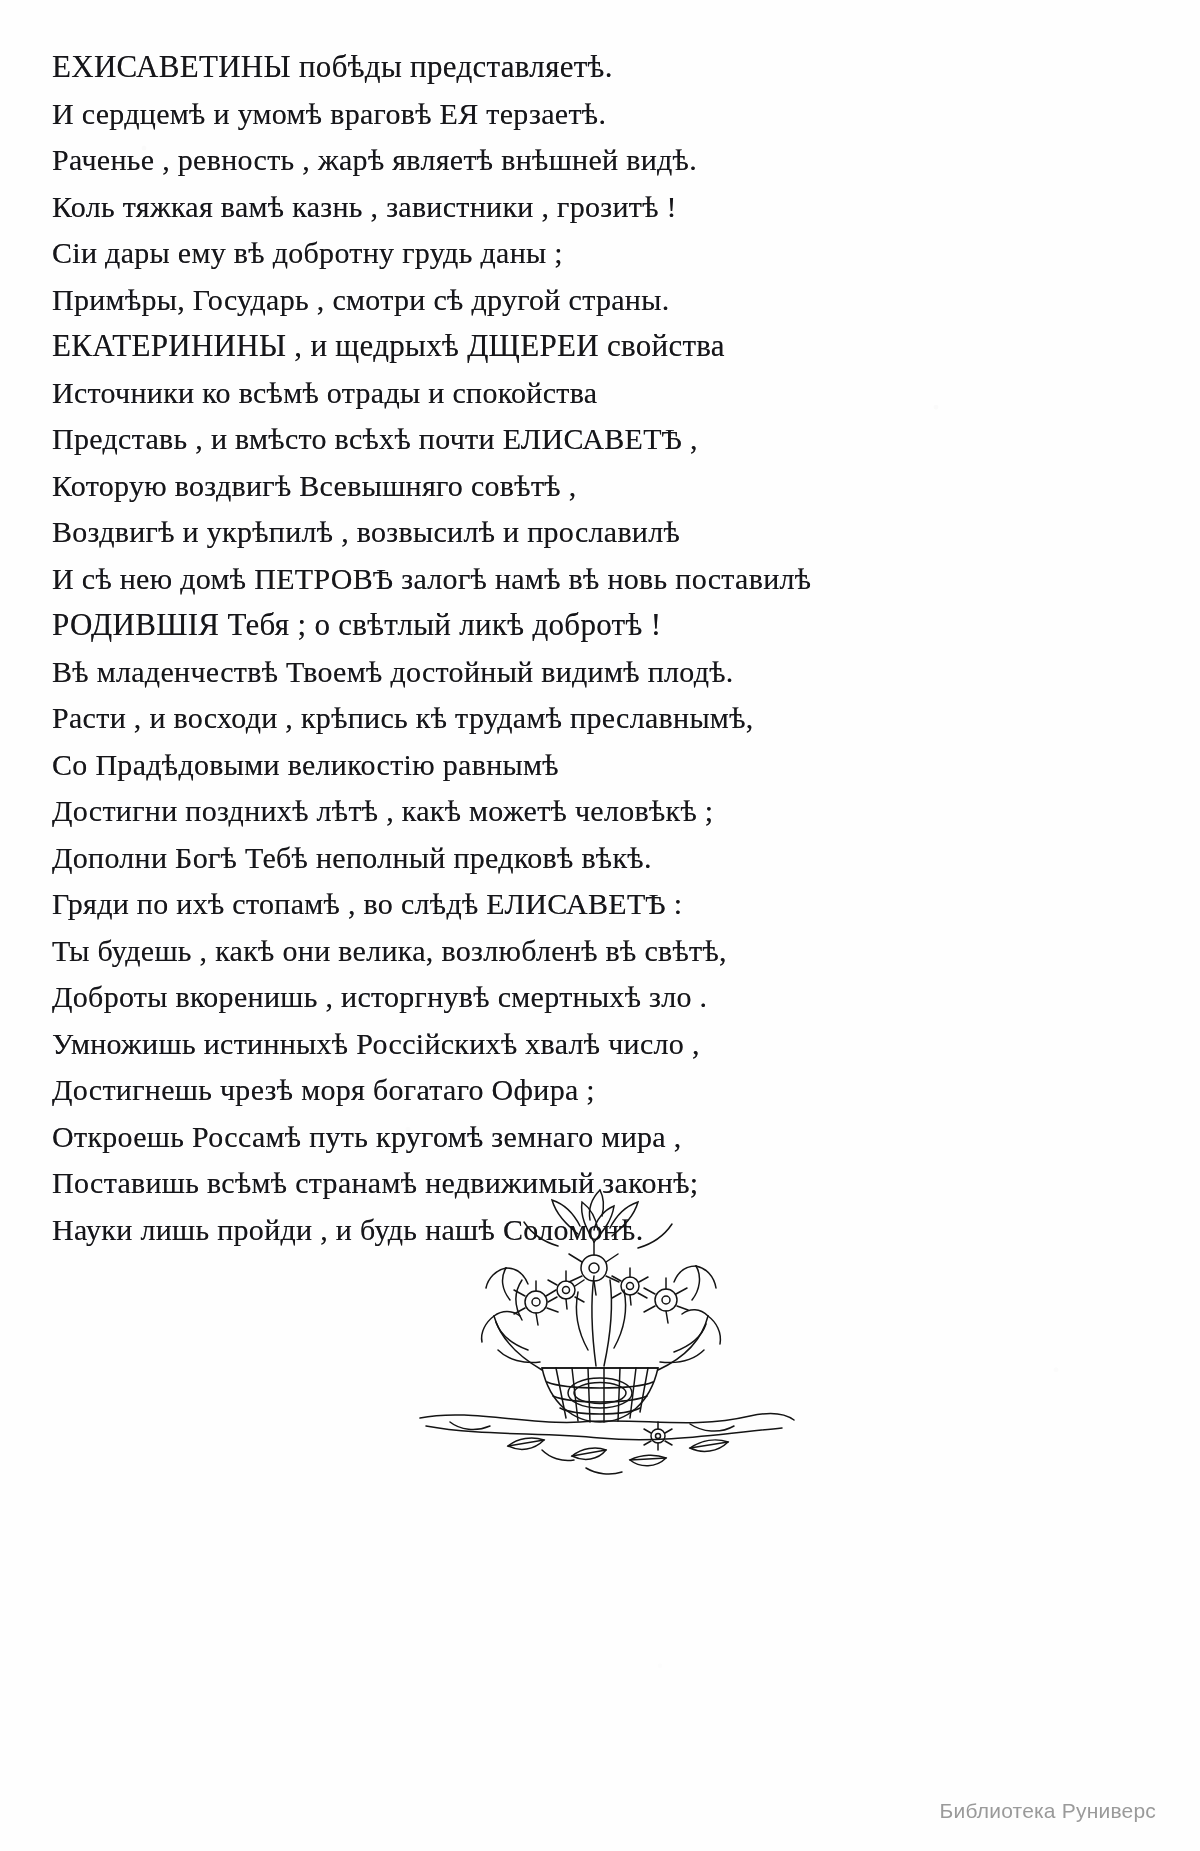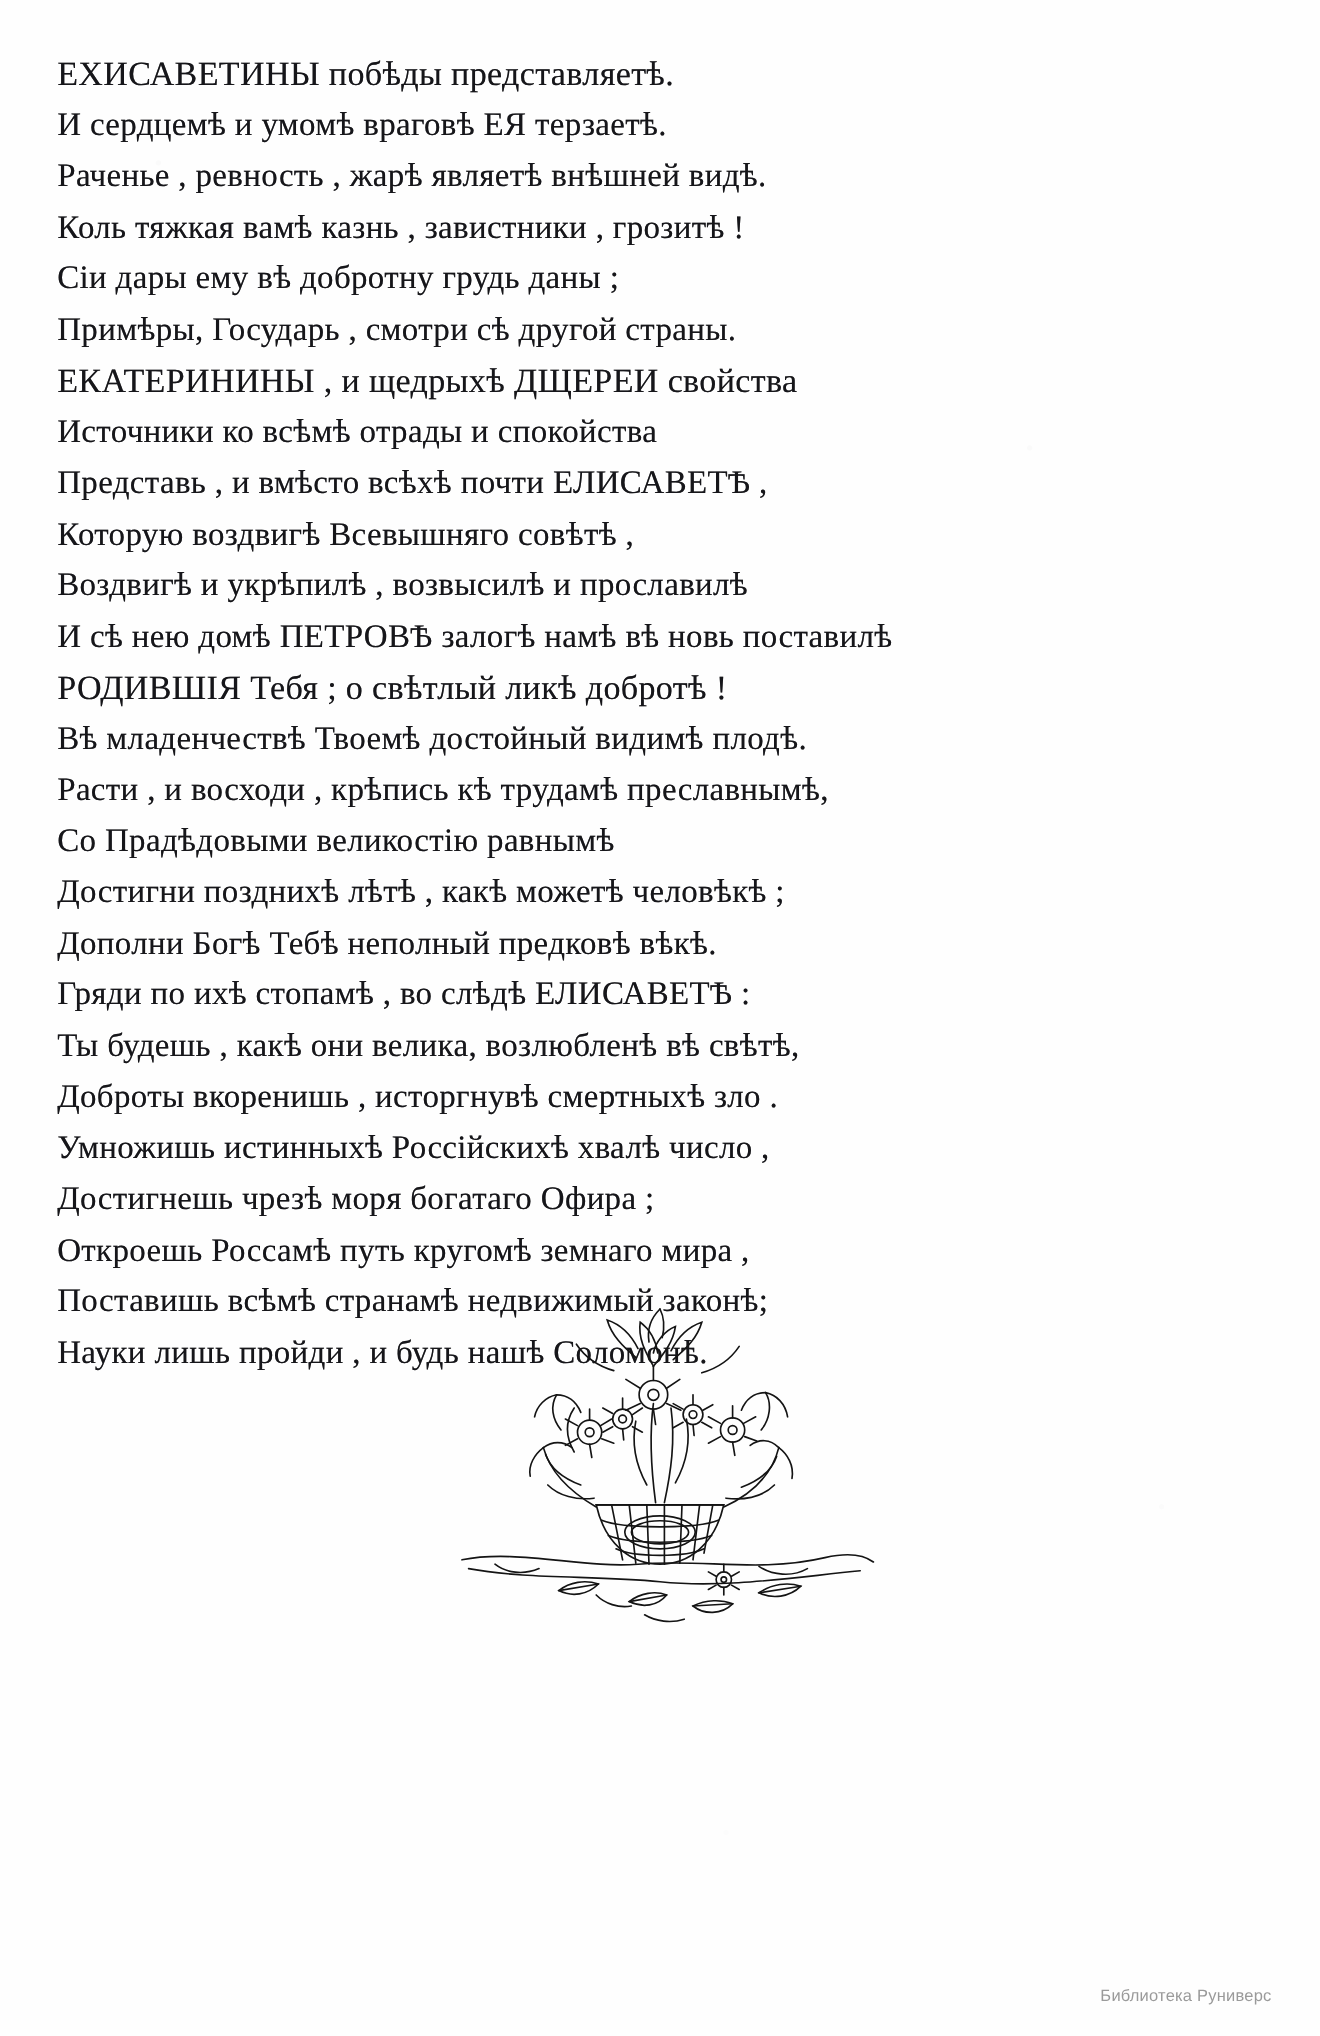--- a/index.html
+++ b/index.html
@@ -72,21 +72,21 @@
   .ornament {
     width: 420px;
     height: 350px;
   }
 
   .footer-credit {
     position: absolute;
     right: 44px;
     bottom: 28px;
     font-family: "Liberation Sans", "DejaVu Sans", sans-serif;
-    font-size: 15px;
+    font-size: 21px;
     color: #9a9a9a;
     letter-spacing: 0.2px;
   }
 </style>
 </head>
 <body>
 
 <div class="page">
 
   <div class="poem">

